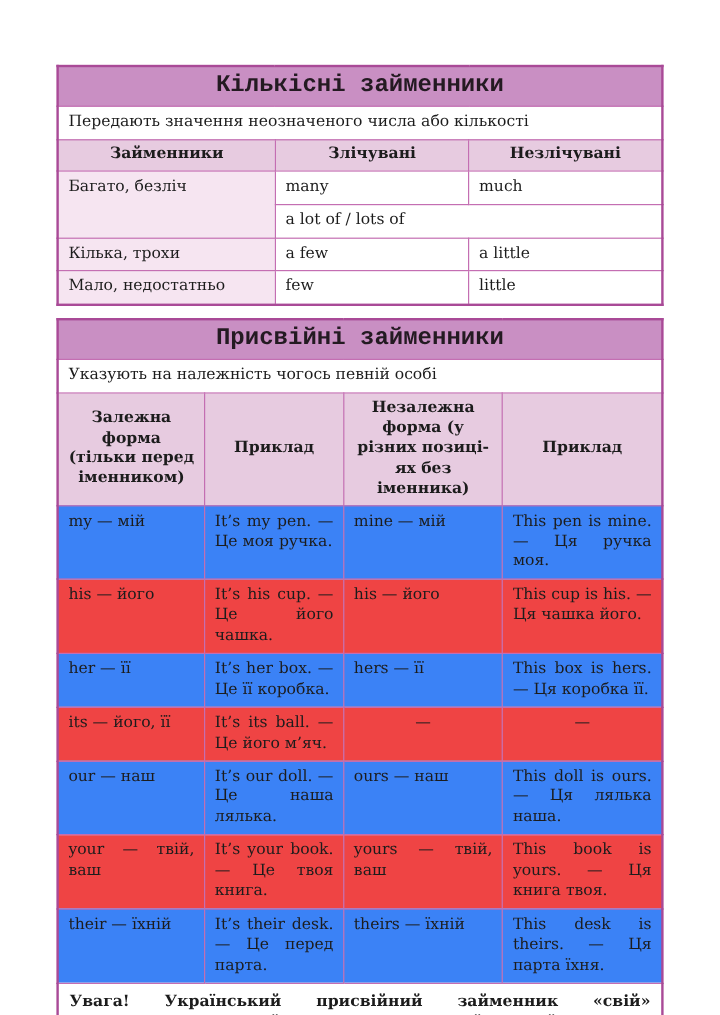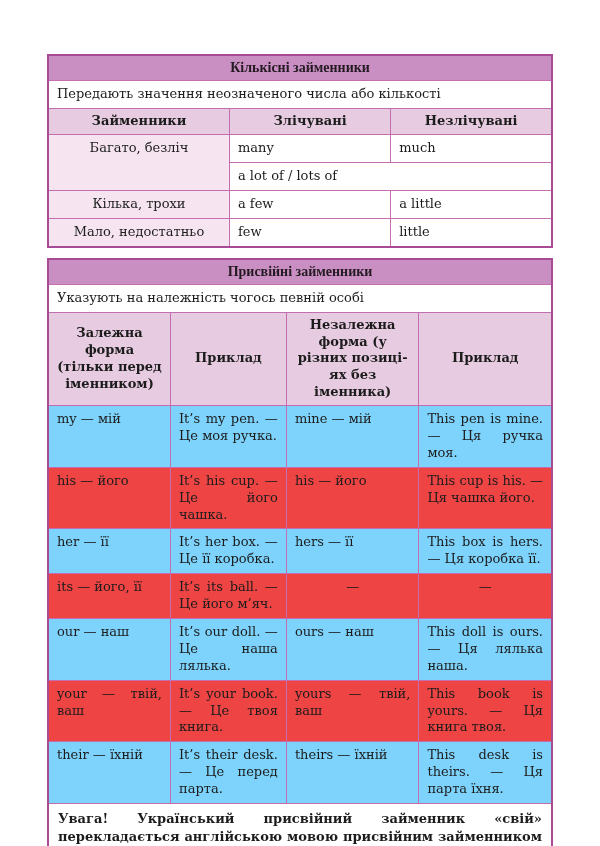--- a/index.html
+++ b/index.html
@@ -21,40 +21,40 @@
   }
   table.tbl + table.tbl { margin-top: 10px; }
   .tbl td, .tbl th {
     border: 1.6px solid #c46eb2;
     padding: 5px 8px;
     vertical-align: top;
     hyphens: manual;
   }
   td.title {
     background: #c98fc3;
-    font-family: Liberation Serif, serif;
+    font-family: Liberation Mono, monospace;
     font-weight: bold;
-    font-size: 14px;
+    font-size: 20px;
     text-align: center;
     color: #241a22;
     padding: 3px 8px;
   }
   td.desc { background: #ffffff; text-align: left; }
   tr.hdr th {
     background: #e7cbe0;
     font-weight: bold;
     text-align: center;
     vertical-align: middle;
     padding: 4px 6px;
   }
   
-  .tbl1 td.lbl { background: #f6e5f1; text-align: center; }
+  .tbl1 td.lbl { background: #f6e5f1; text-align: left; }
   .tbl1 td.val { background: #ffffff; vertical-align: middle; }
   
-  .tbl2 td.c { background: #7dd3fc; text-align: justify; }
+  .tbl2 td.c { background: #3b82f6; text-align: justify; }
   .tbl2 tr.alt td.c { background: #ef4444; }
   .tbl2 td.dash { text-align: center; }
   td.note { background: #ffffff; padding: 6px 9px 8px; }
   .note p { margin: 0; font-weight: bold; line-height: 1.38; }
   .note-intro { text-align: justify; }
 </style>
 </head>
 <body>
 
 <div class="page">

